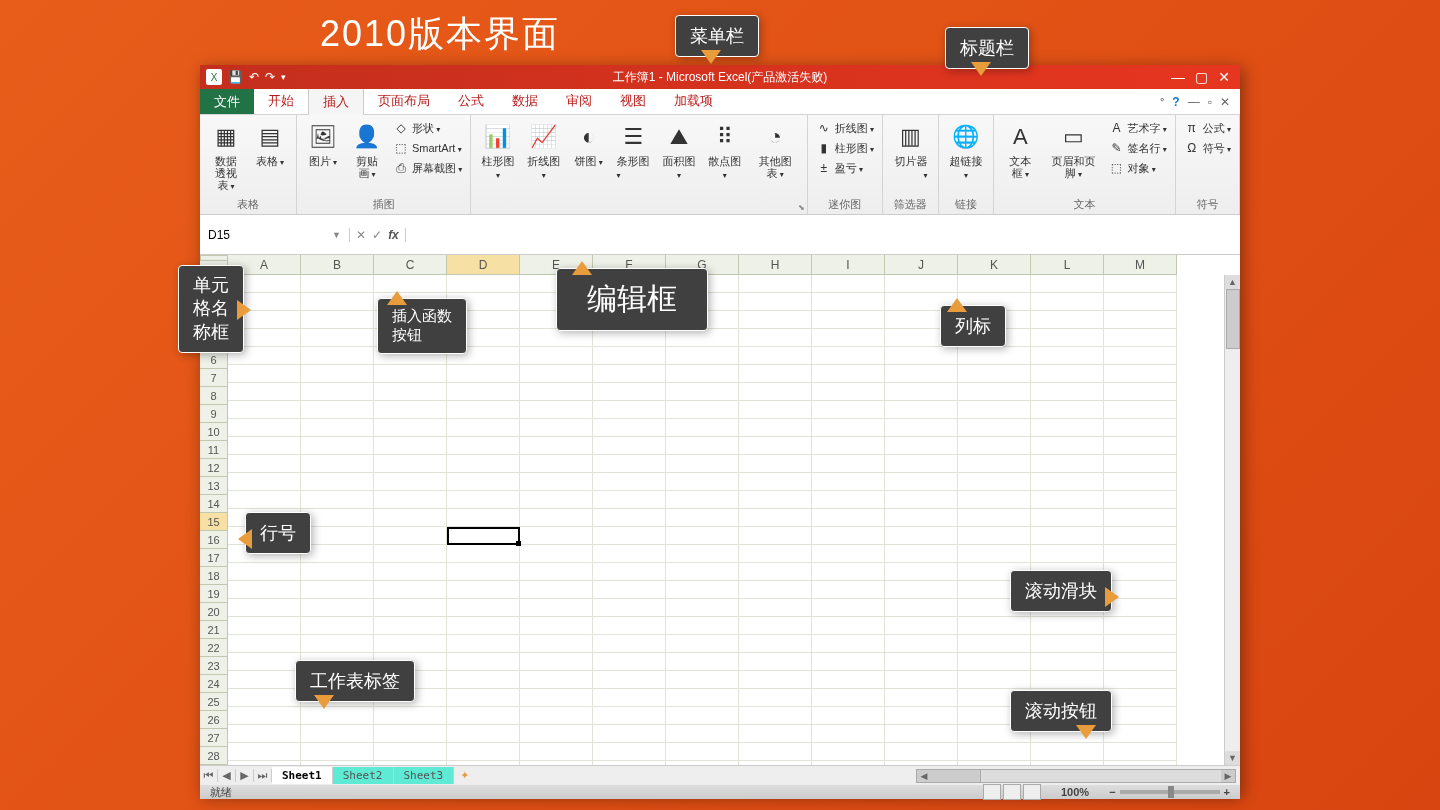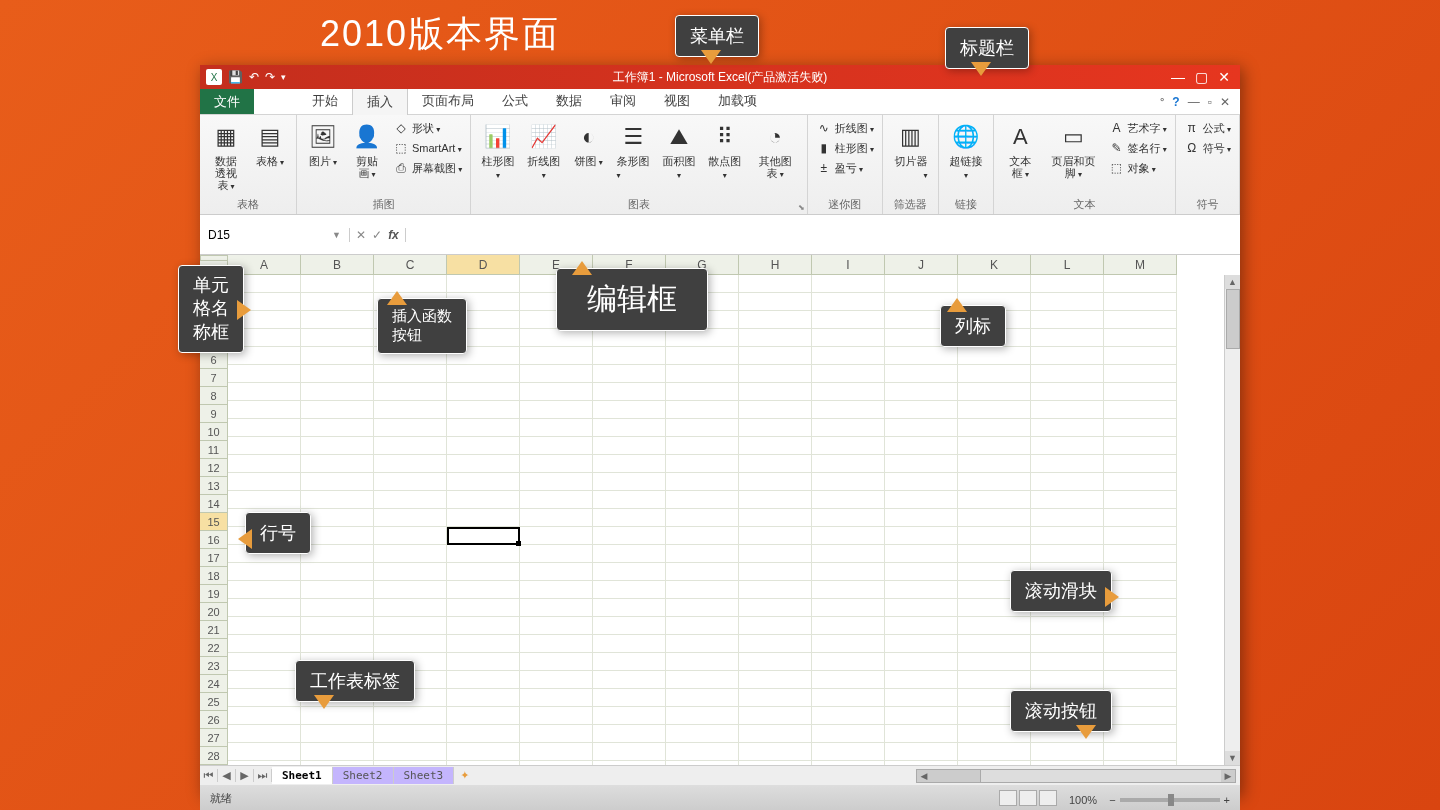--- a/index.html
+++ b/index.html
@@ -22,22 +22,22 @@
 
 
 .excel-window { position: absolute; top: 65px; left: 200px; width: 1040px; height: 730px; background: #fff; box-shadow: 3px 3px 15px rgba(0,0,0,0.4); }
 
 .title-bar { height: 24px; background: linear-gradient(to right, #c42e1d, #e6361f); display: flex; align-items: center; position: relative; color: #fff; font-size: 12px; }
 .title-bar .qat { display: flex; align-items: center; gap: 6px; padding-left: 6px; }
 .title-bar .qat-icon { width: 16px; height: 16px; background: #fff; border-radius: 2px; display: inline-flex; align-items: center; justify-content: center; font-size: 10px; color: #217346; }
 .title-bar .doc-title { position: absolute; left: 50%; transform: translateX(-50%); font-size: 12px; white-space: nowrap; }
 .title-bar .win-controls { margin-left: auto; display: flex; gap: 10px; padding-right: 10px; font-size: 14px; }
 
-.menu-bar { height: 26px; background: #fff; display: flex; align-items: center; border-bottom: 1px solid #d4d4d4; gap: 44px; }
-.menu-tab { padding: 4px 14px; font-size: 13px; color: #404040; cursor: pointer; height: 100%; display: flex; align-items: center; }
+.menu-bar { height: 26px; background: #fff; display: flex; align-items: center; border-bottom: 1px solid #d4d4d4; }
+.menu-tab { padding: 4px 14px; font-size: 13px; color: #b91c1c; cursor: pointer; height: 100%; display: flex; align-items: center; }
 .menu-tab.file { background: #217346; color: #fff; }
 .menu-tab.active { background: #f5f5f5; border-top: 1px solid #ccc; border-left: 1px solid #ccc; border-right: 1px solid #ccc; }
 .menu-right { margin-left: auto; display: flex; gap: 8px; padding-right: 10px; color: #666; font-size: 12px; }
 .help-icon { color: #1976d2; font-weight: bold; }
 
 .ribbon { height: 100px; background: linear-gradient(#f8f8f8, #eee); border-bottom: 1px solid #ccc; display: flex; }
 .ribbon-group { border-right: 1px solid #d4d4d4; display: flex; flex-direction: column; padding: 4px 6px 0 6px; }
 .ribbon-group-content { flex: 1; display: flex; align-items: flex-start; gap: 4px; }
 .ribbon-group-label { text-align: center; font-size: 11px; color: #666; padding: 2px 0; }
 .ribbon-btn { display: flex; flex-direction: column; align-items: center; gap: 2px; padding: 2px 4px; cursor: pointer; font-size: 11px; color: #333; }
@@ -68,30 +68,30 @@
 .active-cell { position: absolute; border: 2px solid #000; background: #fff; }
 .active-cell::after { content: ''; position: absolute; right: -3px; bottom: -3px; width: 5px; height: 5px; background: #000; }
 
 .vscroll { position: absolute; right: 0; top: 20px; bottom: 0; width: 16px; background: #eee; border-left: 1px solid #ccc; }
 .vscroll .thumb { position: absolute; top: 14px; width: 14px; left: 1px; height: 60px; background: #ccc; border: 1px solid #aaa; }
 .vscroll .arrow { height: 14px; text-align: center; font-size: 9px; color: #666; background: #ddd; line-height: 14px; }
 
 .tabs-bar { height: 20px; display: flex; align-items: center; background: #eee; border-top: 1px solid #ccc; font-size: 11px; }
 .tab-nav { display: flex; gap: 0; }
 .tab-nav span { width: 18px; text-align: center; color: #666; border-right: 1px solid #ccc; cursor: pointer; }
-.sheet-tab { padding: 2px 10px; border-right: 1px solid #ccc; background: #c4b5fd; cursor: pointer; color: #555; font-family: monospace; }
+.sheet-tab { padding: 2px 10px; border-right: 1px solid #ccc; background: #5eead4; cursor: pointer; color: #555; font-family: monospace; }
 .sheet-tab.active { background: #fff; font-weight: bold; color: #000; }
 .new-sheet { padding: 2px 6px; color: #e89c3c; cursor: pointer; }
 .hscroll { flex: 1; display: flex; align-items: center; justify-content: flex-end; padding-right: 4px; }
 .hscroll .hbar { width: 320px; height: 14px; background: #ddd; border: 1px solid #aaa; display: flex; }
 .hscroll .hbar .harrow { width: 14px; text-align: center; font-size: 9px; color: #666; background: #ccc; line-height: 12px; }
 .hscroll .hbar .hthumb { width: 50px; background: #ccc; border-right: 1px solid #aaa; }
 
-.status-bar { height: 26px; background: linear-gradient(#ddd, #ccc); display: flex; align-items: center; font-size: 11px; color: #444; padding: 0 10px; }
-.status-right { margin-left: auto; display: flex; align-items: flex-end; gap: 12px; }
+.status-bar { height: 14px; background: linear-gradient(#ddd, #ccc); display: flex; align-items: center; font-size: 11px; color: #444; padding: 0 10px; }
+.status-right { margin-left: auto; display: flex; align-items: center; gap: 20px; font-weight: bold; }
 .view-btns { display: flex; gap: 2px; }
 .view-btn { width: 18px; height: 16px; background: #eee; border: 1px solid #aaa; display: inline-block; }
 .zoom-ctrl { display: flex; align-items: center; gap: 4px; }
 .zoom-slider { width: 100px; height: 4px; background: #aaa; position: relative; }
 .zoom-slider::after { content: ''; position: absolute; left: 48px; top: -4px; width: 6px; height: 12px; background: #888; }
 </style>
 </head>
 <body>
 
 <div class="slide-title">2010版本界面</div>
@@ -216,21 +216,20 @@
           </div>
           <div class="ribbon-btn">
             <div class="ico">⠿</div>
             <div style="white-space:pre-line; text-align:center; line-height:1.1;">散点图<span style="font-size:8px;"> ▾</span></div>
           </div>
           <div class="ribbon-btn">
             <div class="ico">◔</div>
             <div style="white-space:pre-line; text-align:center; line-height:1.1;">其他图表<span style="font-size:8px;"> ▾</span></div>
           </div>
         </div>
-        <div class="ribbon-group-label">图表</div>
       </div>
       <div class="ribbon-group">
         <div class="ribbon-group-content">
           <div class="ribbon-col">
             <div class="ribbon-btn-sm">
               <span class="ico-sm">∿</span>
               <span>折线图<span style="font-size:8px;"> ▾</span></span>
             </div>
             <div class="ribbon-btn-sm">
               <span class="ico-sm">▮</span>

